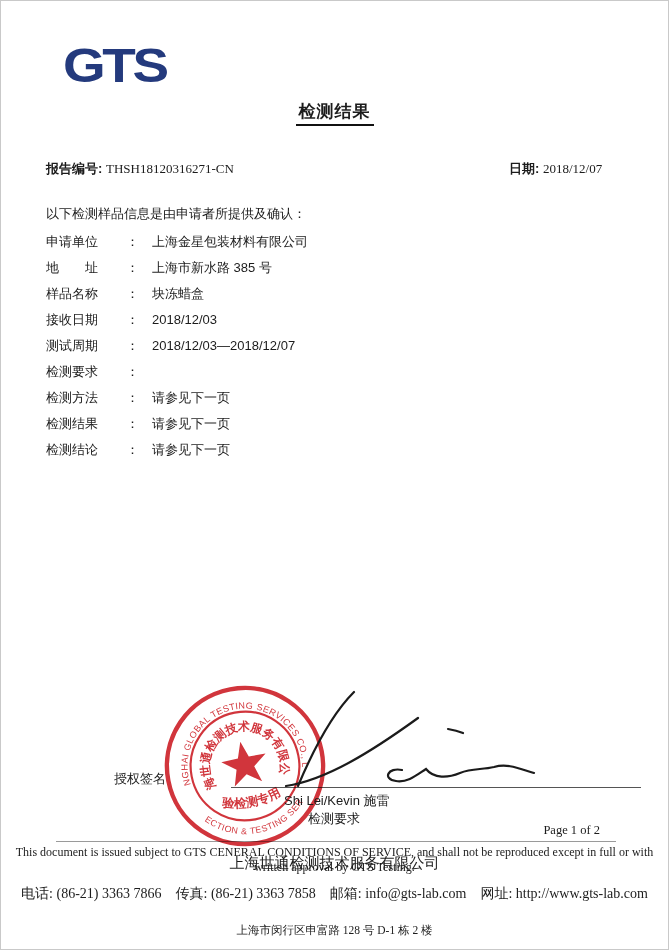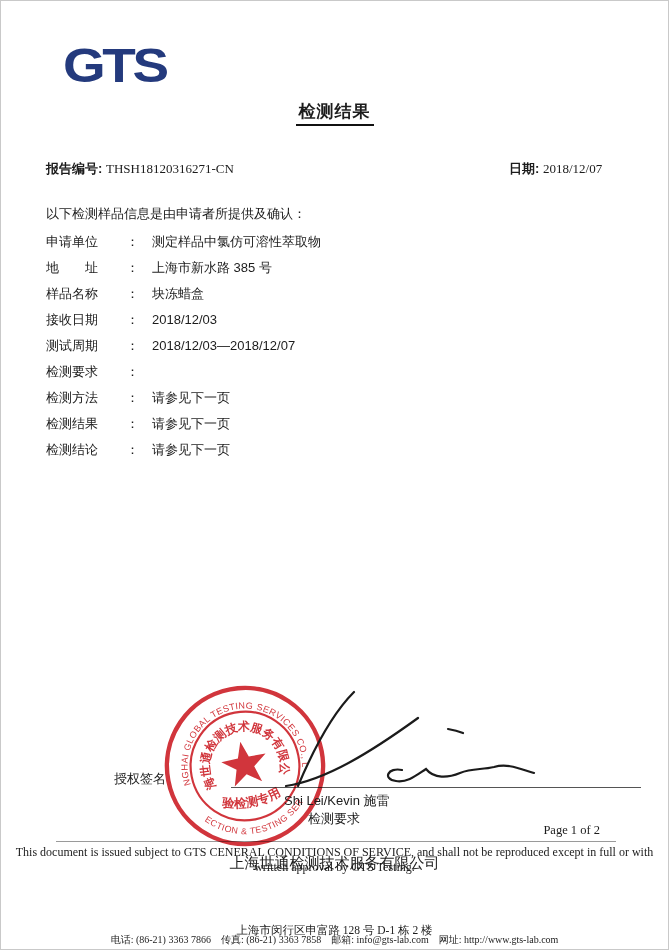--- a/index.html
+++ b/index.html
@@ -44,21 +44,21 @@
                transform:rotate(-11deg); opacity:0.9; mix-blend-mode:multiply; }
   .sign-box { position:absolute; left:225px; top:681px; width:330px; height:112px; z-index:4; }
   .page-num { position:absolute; right:68px; top:822px; font-family:"Liberation Serif", serif; font-size:12.5px; }
 
   
   .footer-rule { position:absolute; left:55px; top:840px; width:560px; border-top:1px solid #9a9a9a; }
   .f-center { position:absolute; left:0; width:100%; text-align:center; font-family:"Liberation Serif", serif; }
   .disclaimer { top:844px; font-size:12px; color:#222; }
   .f-company  { top:853px; font-size:15px; }
   .f-address  { top:922px; font-size:11.5px; }
-  .f-contact  { top:884px; font-size:10px; white-space:pre;margin-top:48px; }
+  .f-contact  { top:884px; font-size:14px; white-space:pre; }
 </style>
 </head>
 <body>
 
 <div class="page">
 
   <div class="logo">GTS</div>
 
   <div class="title-wrap">
     <span class="title">检测结果</span>
@@ -72,21 +72,21 @@
       <span class="serif">2018/12/07</span>
     </span>
   </div>
 
   <div class="info">
     <p class="intro">以下检测样品信息是由申请者所提供及确认：</p>
 
     <div class="frow">
       <span class="flabel">申请单位</span>
       <span class="fcolon">：</span>
-      <span class="fvalue">测定样品中氯仿可溶性萃取物</span>
+      <span class="fvalue">上海金星包装材料有限公司</span>
     </div>
     <div class="frow">
       <span class="flabel">地　　址</span>
       <span class="fcolon">：</span>
       <span class="fvalue">上海市新水路 385 号</span>
     </div>
     <div class="frow">
       <span class="flabel">样品名称</span>
       <span class="fcolon">：</span>
       <span class="fvalue">块冻蜡盒</span>

